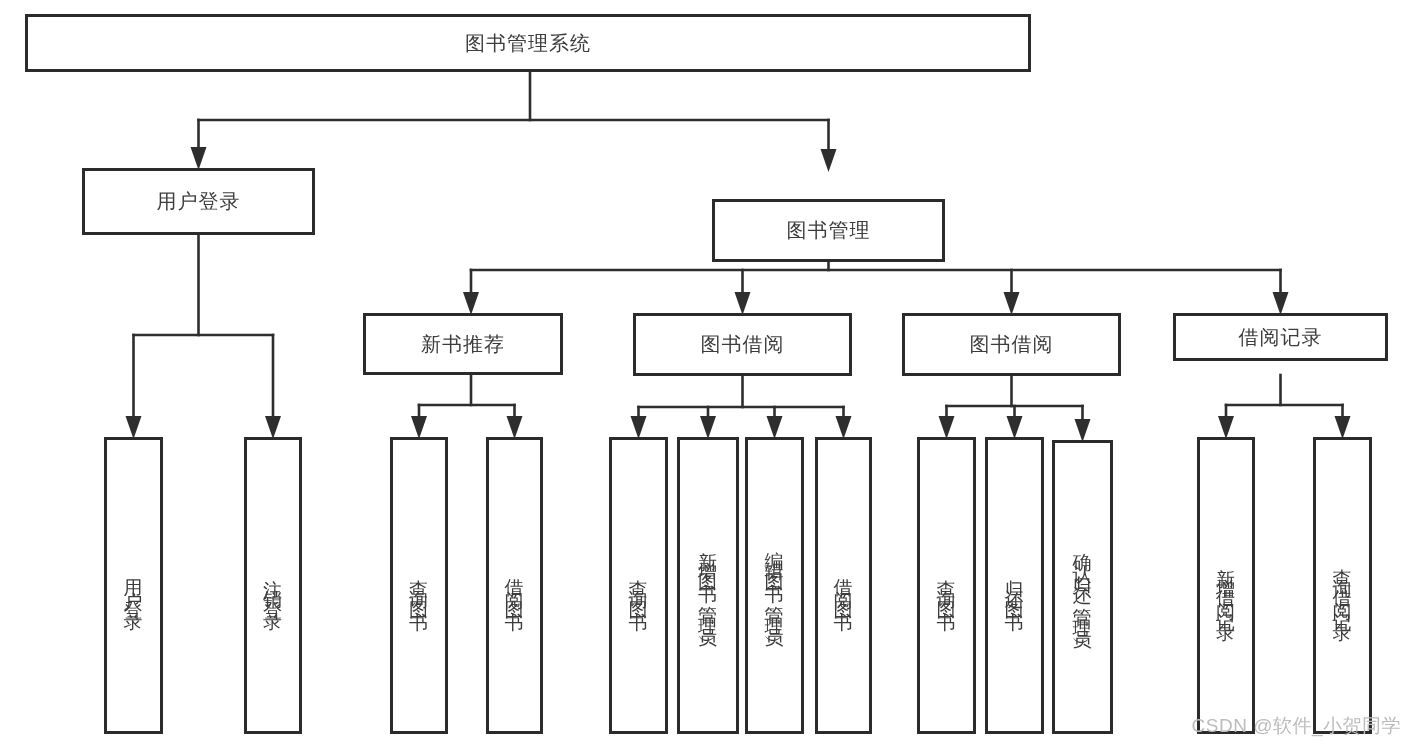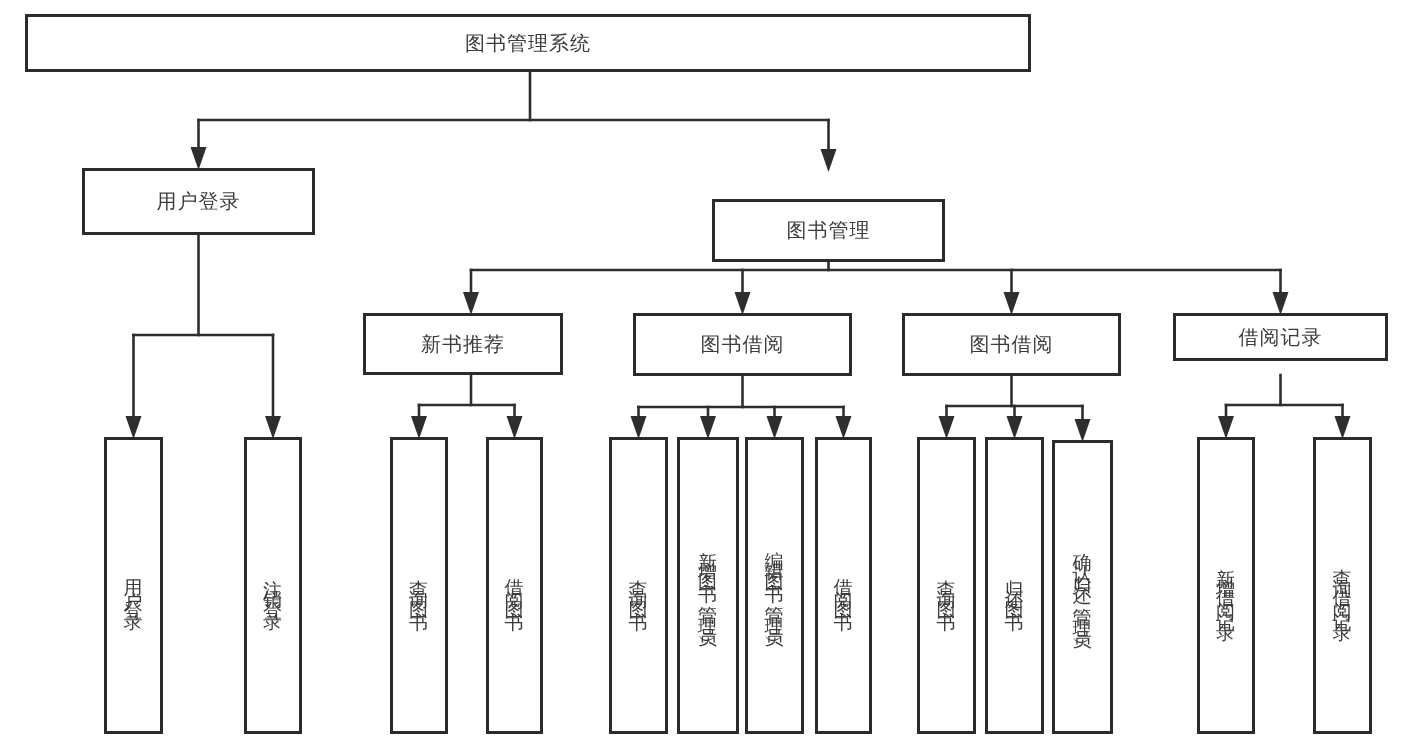--- a/index.html
+++ b/index.html
@@ -165,13 +165,14 @@
       <div class="node vertical" style="left: 1052px; top: 440px; width: 61px; height: 294px;">
         <span class="label">确认归还（管理员）</span>
       </div>
       <div class="node vertical" style="left: 1197px; top: 437px; width: 58px; height: 297px;">
         <span class="label">新增借阅记录</span>
       </div>
       <div class="node vertical" style="left: 1313px; top: 437px; width: 59px; height: 297px;">
         <span class="label">查询借阅记录</span>
       </div>
     </div>
+  <div class="watermark">CSDN @软件_小贺同学</div>
 </div>
 
 </body></html>

